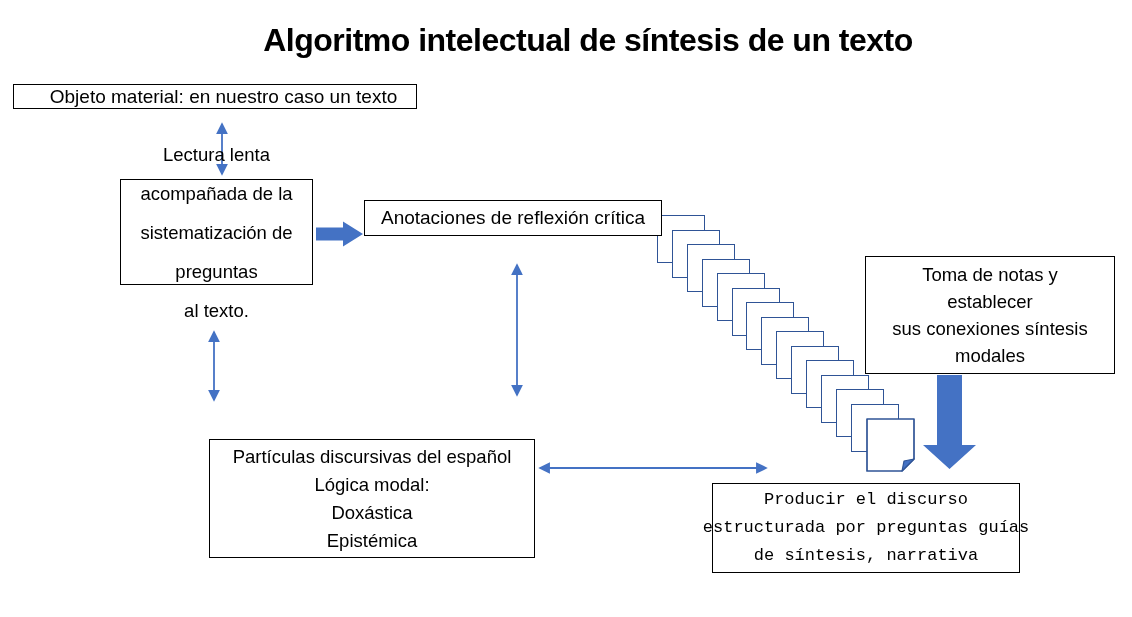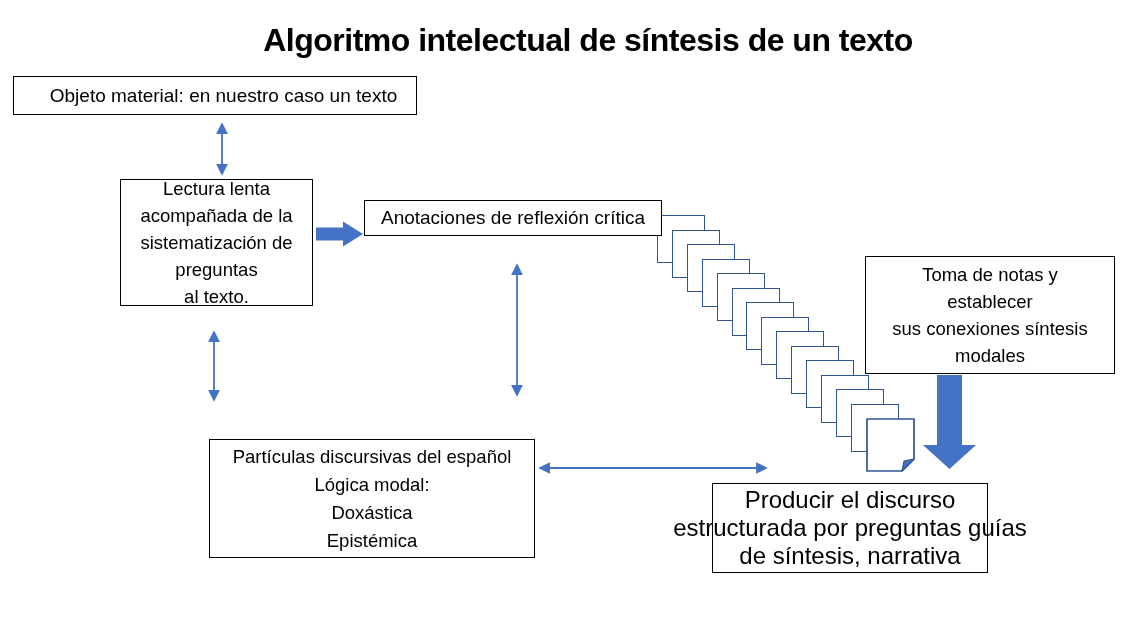--- a/index.html
+++ b/index.html
@@ -12,26 +12,26 @@
     padding-left:44px;box-sizing:border-box;white-space:nowrap;
   }
 
   .box{
     position:absolute;background:#fff;border:1.6px solid #000;
     display:flex;flex-direction:column;align-items:center;justify-content:center;
     text-align:center;box-sizing:border-box;z-index:3;
   }
   .box .ln{white-space:nowrap;}
 
-  #box-objeto{left:13px;top:76px;width:404px;height:39px;font-size:19px;padding-left:17px;}
-  #box-lectura{left:120px;top:179px;width:193px;height:127px;font-size:18.5px;line-height:27px;}
+  #box-objeto{left:13px;top:84px;width:404px;height:25px;font-size:19px;padding-left:17px;}
+  #box-lectura{left:120px;top:179px;width:193px;height:106px;font-size:18.5px;line-height:27px;gap:12px;}
   #box-anotaciones{left:364px;top:200px;width:298px;height:36px;font-size:19px;}
   #box-toma{left:865px;top:256px;width:250px;height:118px;font-size:18.5px;line-height:27px;}
   #box-particulas{left:209px;top:408px;width:326px;height:119px;font-size:18.5px;line-height:28px;margin-top:31px;}
-  #box-producir{left:712px;top:483px;width:276px;height:90px;font-size:24px;line-height:28px;}
+  #box-producir{left:712px;top:483px;width:308px;height:90px;font-size:17px;line-height:28px;font-family:Liberation Mono, monospace;}
 
   .connectors{position:absolute;left:0;top:0;z-index:2;}
 
   #cascade{position:absolute;left:0;top:0;width:1132px;height:617px;z-index:1;}
   .page{
     position:absolute;width:48px;height:48px;background:#fff;
     border:1.6px solid #2F5496;box-sizing:border-box;
   }
   .page-last{position:absolute;}
 </style>

